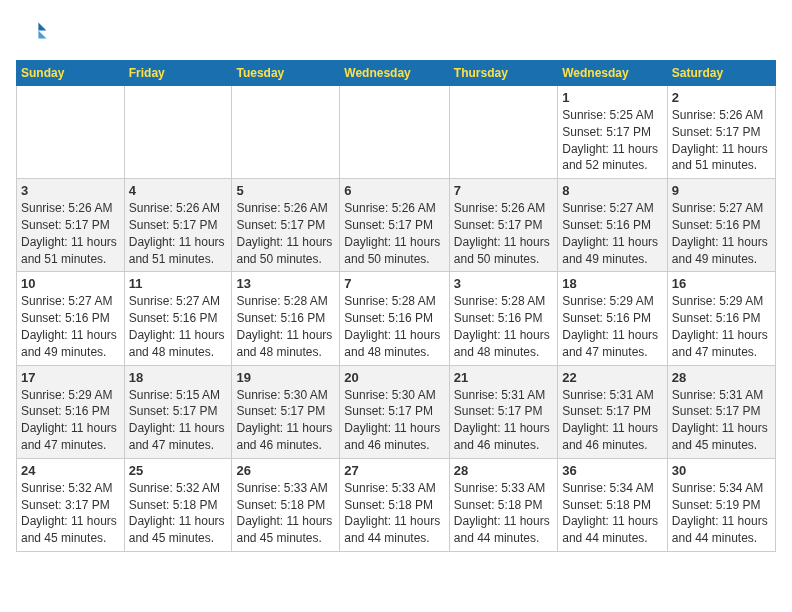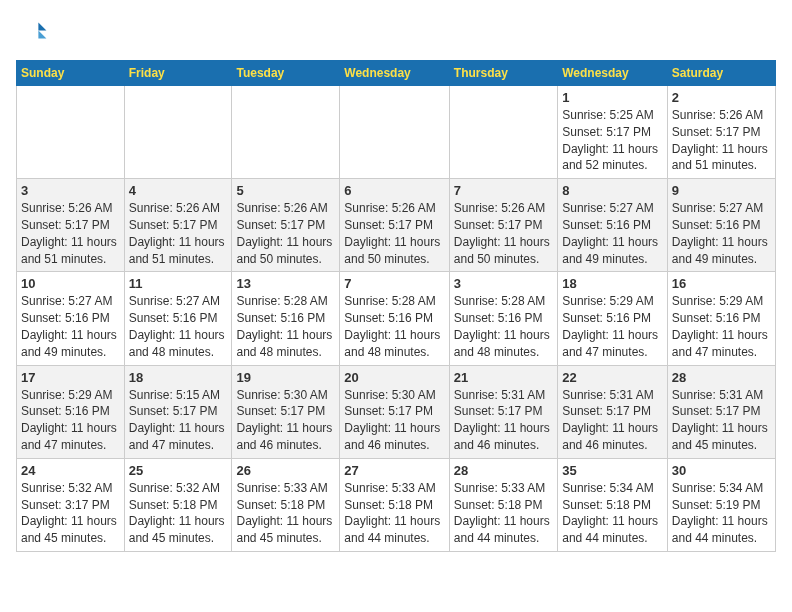--- a/index.html
+++ b/index.html
@@ -294,21 +294,21 @@
 Sunset: 5:18 PM
 Daylight: 11 hours and 44 minutes.</div>
         </td>
         <td>
           <span class="day-num">28</span>
           <div class="day-info">Sunrise: 5:33 AM
 Sunset: 5:18 PM
 Daylight: 11 hours and 44 minutes.</div>
         </td>
         <td>
-          <span class="day-num">35</span>
+          <span class="day-num">36</span>
           <div class="day-info">Sunrise: 5:34 AM
 Sunset: 5:18 PM
 Daylight: 11 hours and 44 minutes.</div>
         </td>
         <td>
           <span class="day-num">30</span>
           <div class="day-info">Sunrise: 5:34 AM
 Sunset: 5:19 PM
 Daylight: 11 hours and 44 minutes.</div>
         </td>

